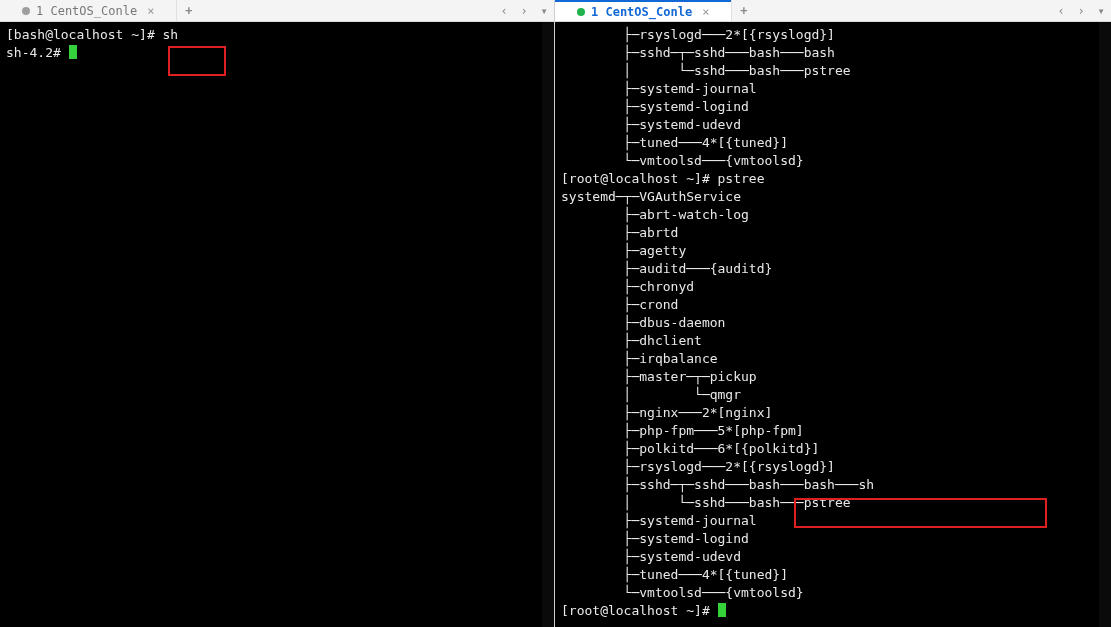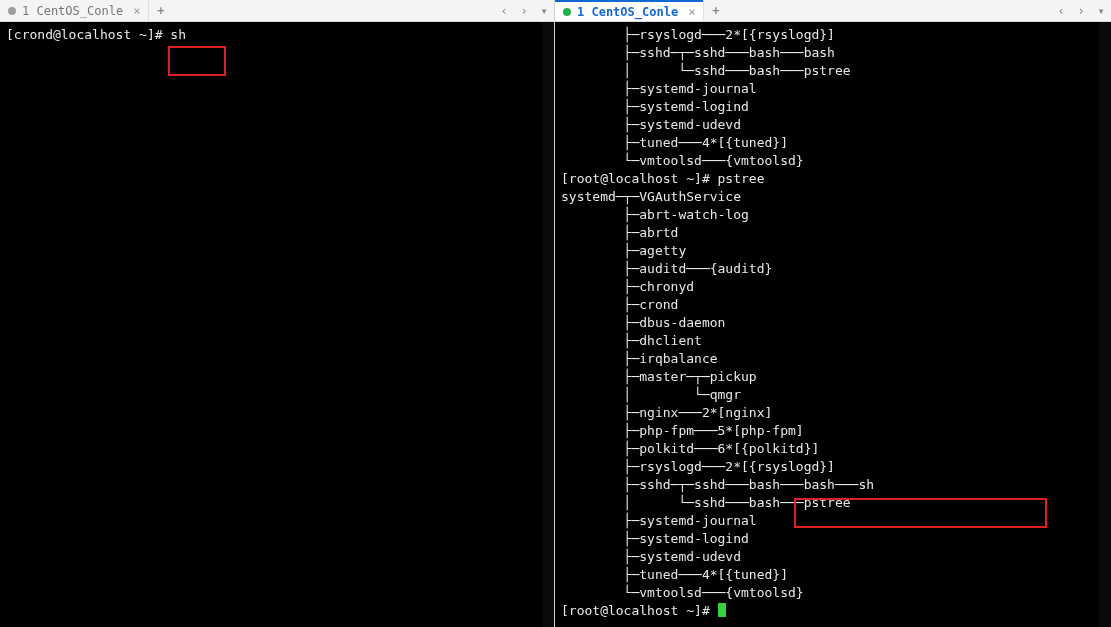--- a/index.html
+++ b/index.html
@@ -12,21 +12,21 @@
   }
   .app { display:flex; width:1111px; height:627px; }
   .pane { display:flex; flex-direction:column; background:#000; color:#fff; }
   .pane-left { width:555px; border-right:1px solid #d0d0d0; }
   .pane-right { width:556px; }
   .tabbar {
     height:22px; background:#f4f4f4; color:#222;
     display:flex; align-items:stretch; font-size:12px; border-bottom:1px solid #d8d8d8;
   }
   .tab {
-    display:flex; align-items:center; gap:6px; padding:0 8px; cursor:pointer;
+    display:flex; align-items:center; gap:6px; padding:0 22px; cursor:pointer;
   }
   .tab-inactive { background:#f4f4f4; color:#777; }
   .tab-active   { background:#fff; color:#1268d4; font-weight:600; border-top:2px solid #1268d4; }
   .dot { width:8px; height:8px; border-radius:50%; }
   .dot-gray  { background:#9e9e9e; }
   .dot-green { background:#22b24c; }
   .tab-close { color:#999; font-weight:normal; padding-left:4px; }
   .tab-add   { display:flex; align-items:center; justify-content:center; width:24px; color:#888; font-weight:bold; border-left:1px solid #e0e0e0;}
   .tab-nav   { margin-left:auto; display:flex; }
   .tab-nav span { display:flex; align-items:center; justify-content:center; width:20px; color:#888; }
@@ -56,21 +56,21 @@
       </div>
       <div class="tab-add">
           <span>+</span>
         </div>
       <div class="tab-nav">
         <span>‹</span>
         <span>›</span>
         <span>▾</span>
       </div>
     </div>
-    <div class="term" id="term-left"><span class="line">[crond@localhost ~]# sh</span>
+    <div class="term" id="term-left"><span class="line">[bash@localhost ~]# sh</span><span class="line">sh-4.2# <span class="cursor"></span></span>
       
       <div class="redbox" id="redbox-left" style="left: 168px; top: 24px; width: 58px; height: 30px;"></div>
       <div class="scroll-placeholder"></div>
     </div>
   </div>
 
   <div class="pane pane-right">
     <div class="tabbar">
       <div class="tab tab-active">
         <span class="dot dot-green"></span>

